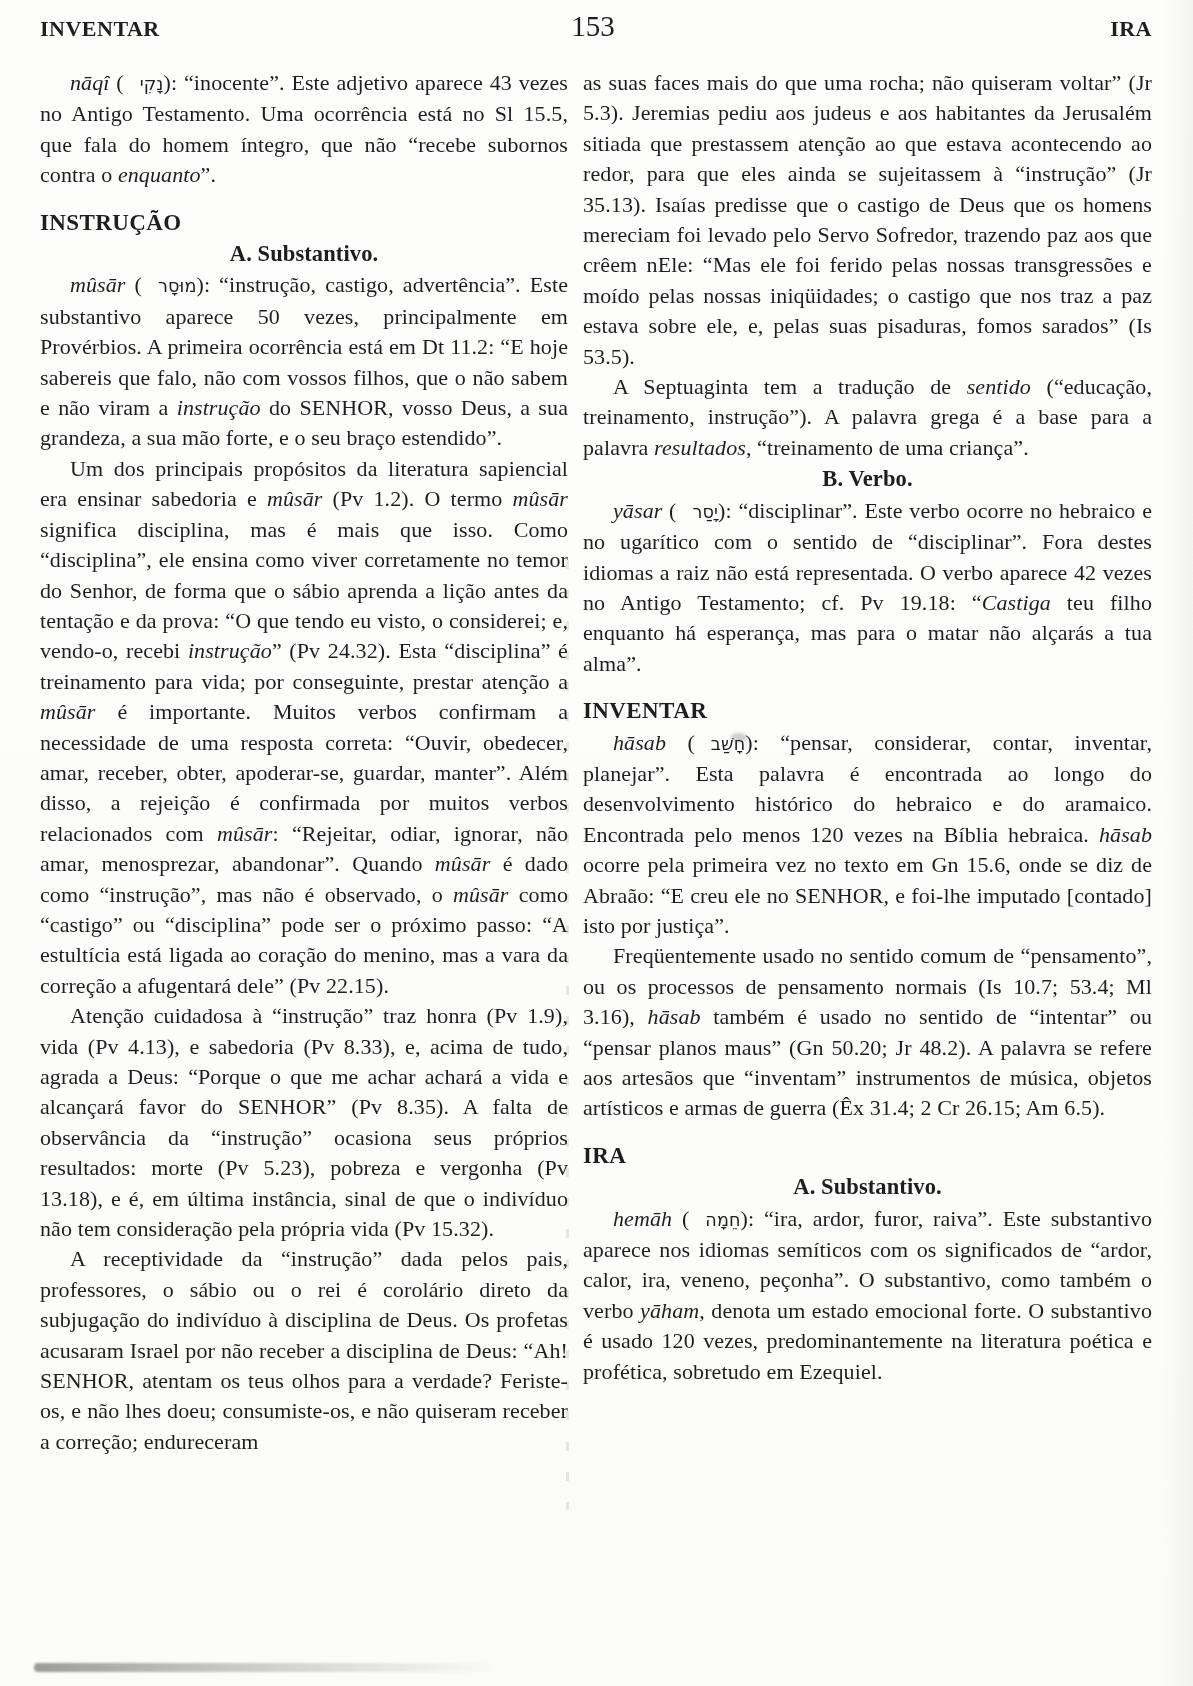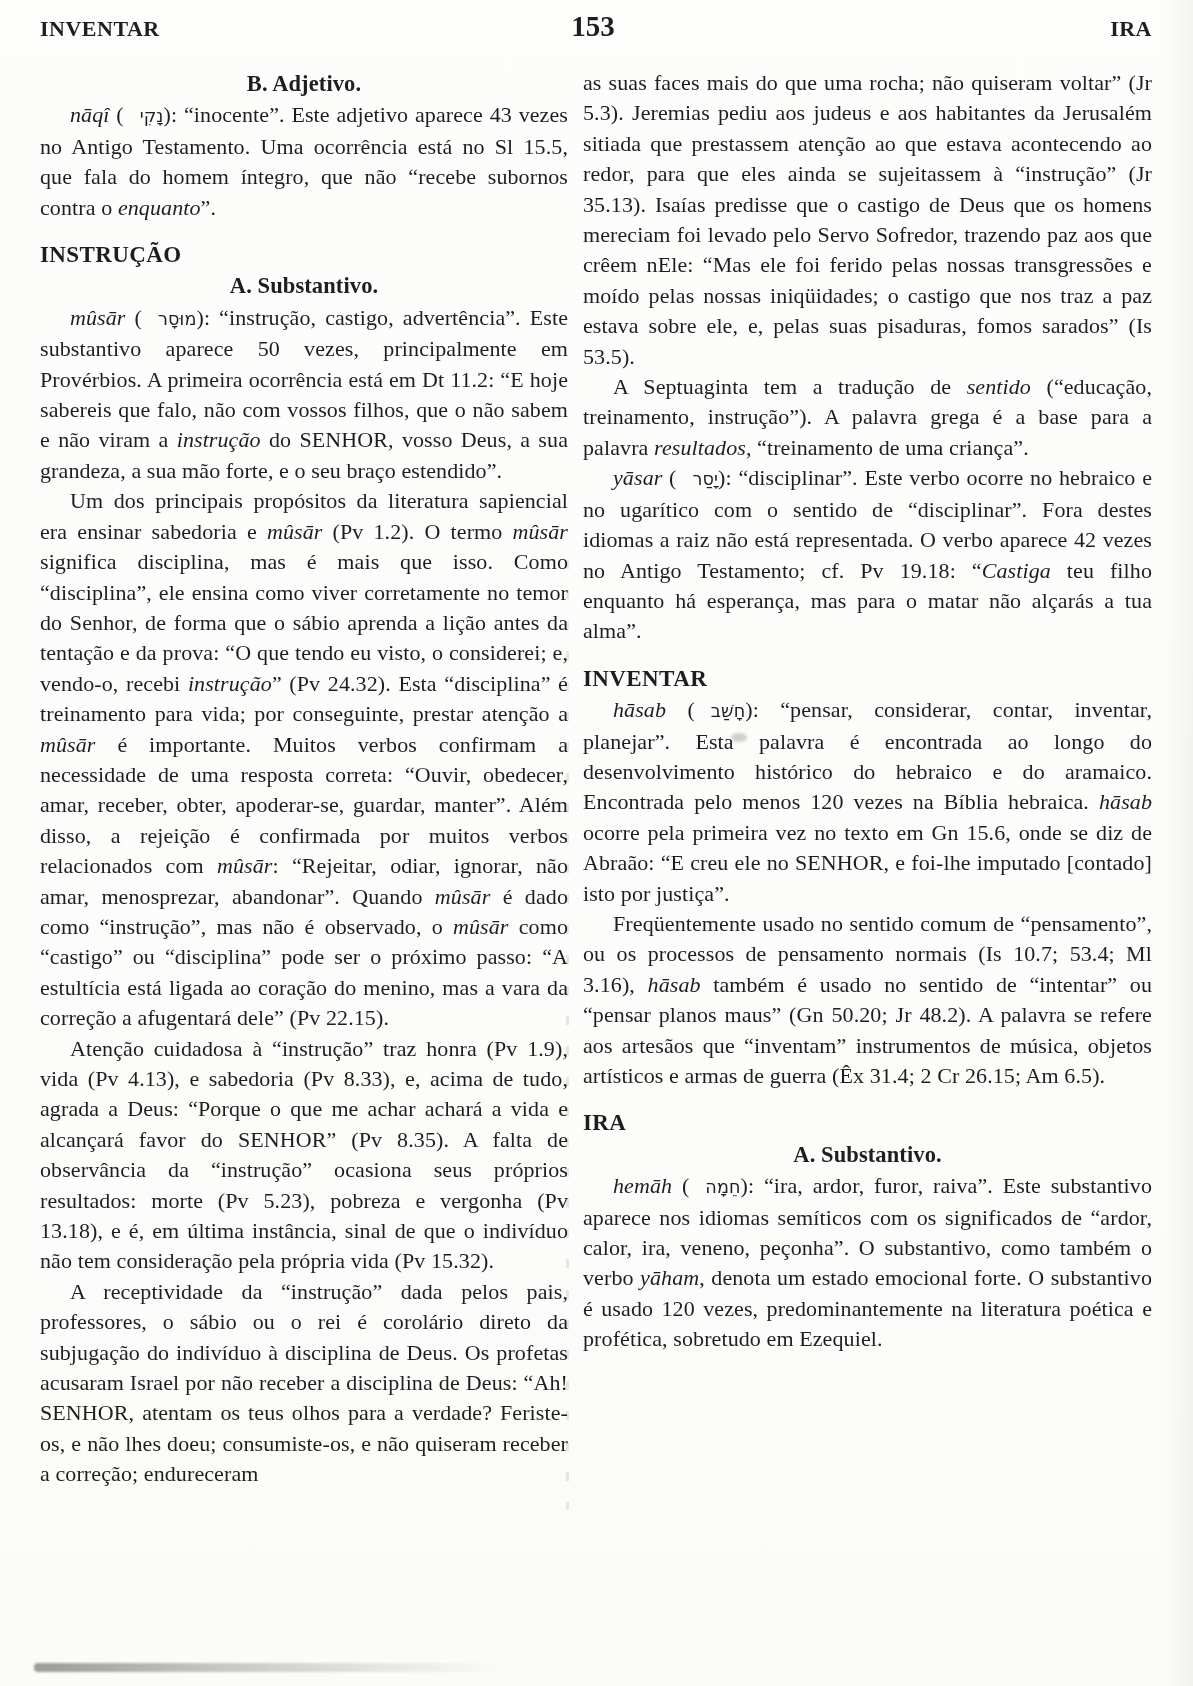--- a/index.html
+++ b/index.html
@@ -26,21 +26,21 @@
     letter-spacing: 0.5px;
   }
   .hdr-left { position: absolute; left: 40px; top: 16px; }
   .hdr-right { position: absolute; right: 41px; top: 16px; }
   .hdr-page-number {
     position: absolute;
     left: 50%;
     top: 10px;
     transform: translateX(-58%);
     font-size: 29px;
-    font-weight: bold;
+    font-weight: normal;
   }
   
   .columns {
     display: flex;
     gap: 15px;
     padding: 22px 41px 0 40px;
   }
   .col {
     text-align: justify;
     font-size: 22px;
@@ -119,32 +119,32 @@
 <div class="page">
 
   <header class="running-header">
     <span class="hdr-word hdr-left">INVENTAR</span>
     <span class="hdr-page-number">153</span>
     <span class="hdr-word hdr-right">IRA</span>
   </header>
 
   <main class="columns">
     <section class="col col-left">
-        <h3 class="sub">B. Adjetivo.</h3>
         <p class="para"><span class="it">nāqî</span> (<span class="heb">נָקִי</span>): “inocente”. Este adjetivo aparece 43 vezes no Antigo Testamento. Uma ocorrência está no Sl 15.5, que fala do homem íntegro, que não “recebe subornos contra o <span class="it">enquanto</span>”.</p>
         <h2 class="entry">INSTRUÇÃO</h2>
         <h3 class="sub">A. Substantivo.</h3>
         <p class="para"><span class="it">mûsār</span> (<span class="heb">מוּסָר</span>): “instrução, castigo, advertência”. Este substantivo aparece 50 vezes, principalmente em Provérbios. A primeira ocorrência está em Dt 11.2: “E hoje sabereis que falo, não com vossos filhos, que o não sabem e não viram a <span class="it">instrução</span> do SENHOR, vosso Deus, a sua grandeza, a sua mão forte, e o seu braço estendido”.</p>
         <p class="para">Um dos principais propósitos da literatura sapiencial era ensinar sabedoria e <span class="it">mûsār</span> (Pv 1.2). O termo <span class="it">mûsār</span> significa disciplina, mas é mais que isso. Como “disciplina”, ele ensina como viver corretamente no temor do Senhor, de forma que o sábio aprenda a lição antes da tentação e da prova: “O que tendo eu visto, o considerei; e, vendo-o, recebi <span class="it">instrução</span>” (Pv 24.32). Esta “disciplina” é treinamento para vida; por conseguinte, prestar atenção a <span class="it">mûsār</span> é importante. Muitos verbos confirmam a necessidade de uma resposta correta: “Ouvir, obedecer, amar, receber, obter, apoderar-se, guardar, manter”. Além disso, a rejeição é confirmada por muitos verbos relacionados com <span class="it">mûsār</span>: “Rejeitar, odiar, ignorar, não amar, menosprezar, abandonar”. Quando <span class="it">mûsār</span> é dado como “instrução”, mas não é observado, o <span class="it">mûsār</span> como “castigo” ou “disciplina” pode ser o próximo passo: “A estultícia está ligada ao coração do menino, mas a vara da correção a afugentará dele” (Pv 22.15).</p>
         <p class="para">Atenção cuidadosa à “instrução” traz honra (Pv 1.9), vida (Pv 4.13), e sabedoria (Pv 8.33), e, acima de tudo, agrada a Deus: “Porque o que me achar achará a vida e alcançará favor do SENHOR” (Pv 8.35). A falta de observância da “instrução” ocasiona seus próprios resultados: morte (Pv 5.23), pobreza e vergonha (Pv 13.18), e é, em última instância, sinal de que o indivíduo não tem consideração pela própria vida (Pv 15.32).</p>
         <p class="para">A receptividade da “instrução” dada pelos pais, professores, o sábio ou o rei é corolário direto da subjugação do indivíduo à disciplina de Deus. Os profetas acusaram Israel por não receber a disciplina de Deus: “Ah! SENHOR, atentam os teus olhos para a verdade? Feriste-os, e não lhes doeu; consumiste-os, e não quiseram receber a correção; endureceram</p>
       </section>
     <section class="col col-right">
         <p class="para noindent">as suas faces mais do que uma rocha; não quiseram voltar” (Jr 5.3). Jeremias pediu aos judeus e aos habitantes da Jerusalém sitiada que prestassem atenção ao que estava acontecendo ao redor, para que eles ainda se sujeitassem à “instrução” (Jr 35.13). Isaías predisse que o castigo de Deus que os homens mereciam foi levado pelo Servo Sofredor, trazendo paz aos que crêem nEle: “Mas ele foi ferido pelas nossas transgressões e moído pelas nossas iniqüidades; o castigo que nos traz a paz estava sobre ele, e, pelas suas pisaduras, fomos sarados” (Is 53.5).</p>
         <p class="para">A Septuaginta tem a tradução de <span class="it">sentido</span> (“educação, treinamento, instrução”). A palavra grega é a base para a palavra <span class="it">resultados</span>, “treinamento de uma criança”.</p>
+        <h3 class="sub">B. Verbo.</h3>
         <p class="para"><span class="it">yāsar</span> (<span class="heb">יָסַר</span>): “disciplinar”. Este verbo ocorre no hebraico e no ugarítico com o sentido de “disciplinar”. Fora destes idiomas a raiz não está representada. O verbo aparece 42 vezes no Antigo Testamento; cf. Pv 19.18: “<span class="it">Castiga</span> teu filho enquanto há esperança, mas para o matar não alçarás a tua alma”.</p>
         <h2 class="entry">INVENTAR</h2>
         <p class="para"><span class="it">hāsab</span> (<span class="heb">חָשַׁב</span>): “pensar, considerar, contar, inventar, planejar”. Esta palavra é encontrada ao longo do desenvolvimento histórico do hebraico e do aramaico. Encontrada pelo menos 120 vezes na Bíblia hebraica. <span class="it">hāsab</span> ocorre pela primeira vez no texto em Gn 15.6, onde se diz de Abraão: “E creu ele no SENHOR, e foi-lhe imputado [contado] isto por justiça”.</p>
         <p class="para">Freqüentemente usado no sentido comum de “pensamento”, ou os processos de pensamento normais (Is 10.7; 53.4; Ml 3.16), <span class="it">hāsab</span> também é usado no sentido de “intentar” ou “pensar planos maus” (Gn 50.20; Jr 48.2). A palavra se refere aos artesãos que “inventam” instrumentos de música, objetos artísticos e armas de guerra (Êx 31.4; 2 Cr 26.15; Am 6.5).</p>
         <h2 class="entry">IRA</h2>
         <h3 class="sub">A. Substantivo.</h3>
         <p class="para"><span class="it">hemāh</span> (<span class="heb">חֵמָה</span>): “ira, ardor, furor, raiva”. Este substantivo aparece nos idiomas semíticos com os significados de “ardor, calor, ira, veneno, peçonha”. O substantivo, como também o verbo <span class="it">yāham</span>, denota um estado emocional forte. O substantivo é usado 120 vezes, predominantemente na literatura poética e profética, sobretudo em Ezequiel.</p>
       </section>
   </main>
 

